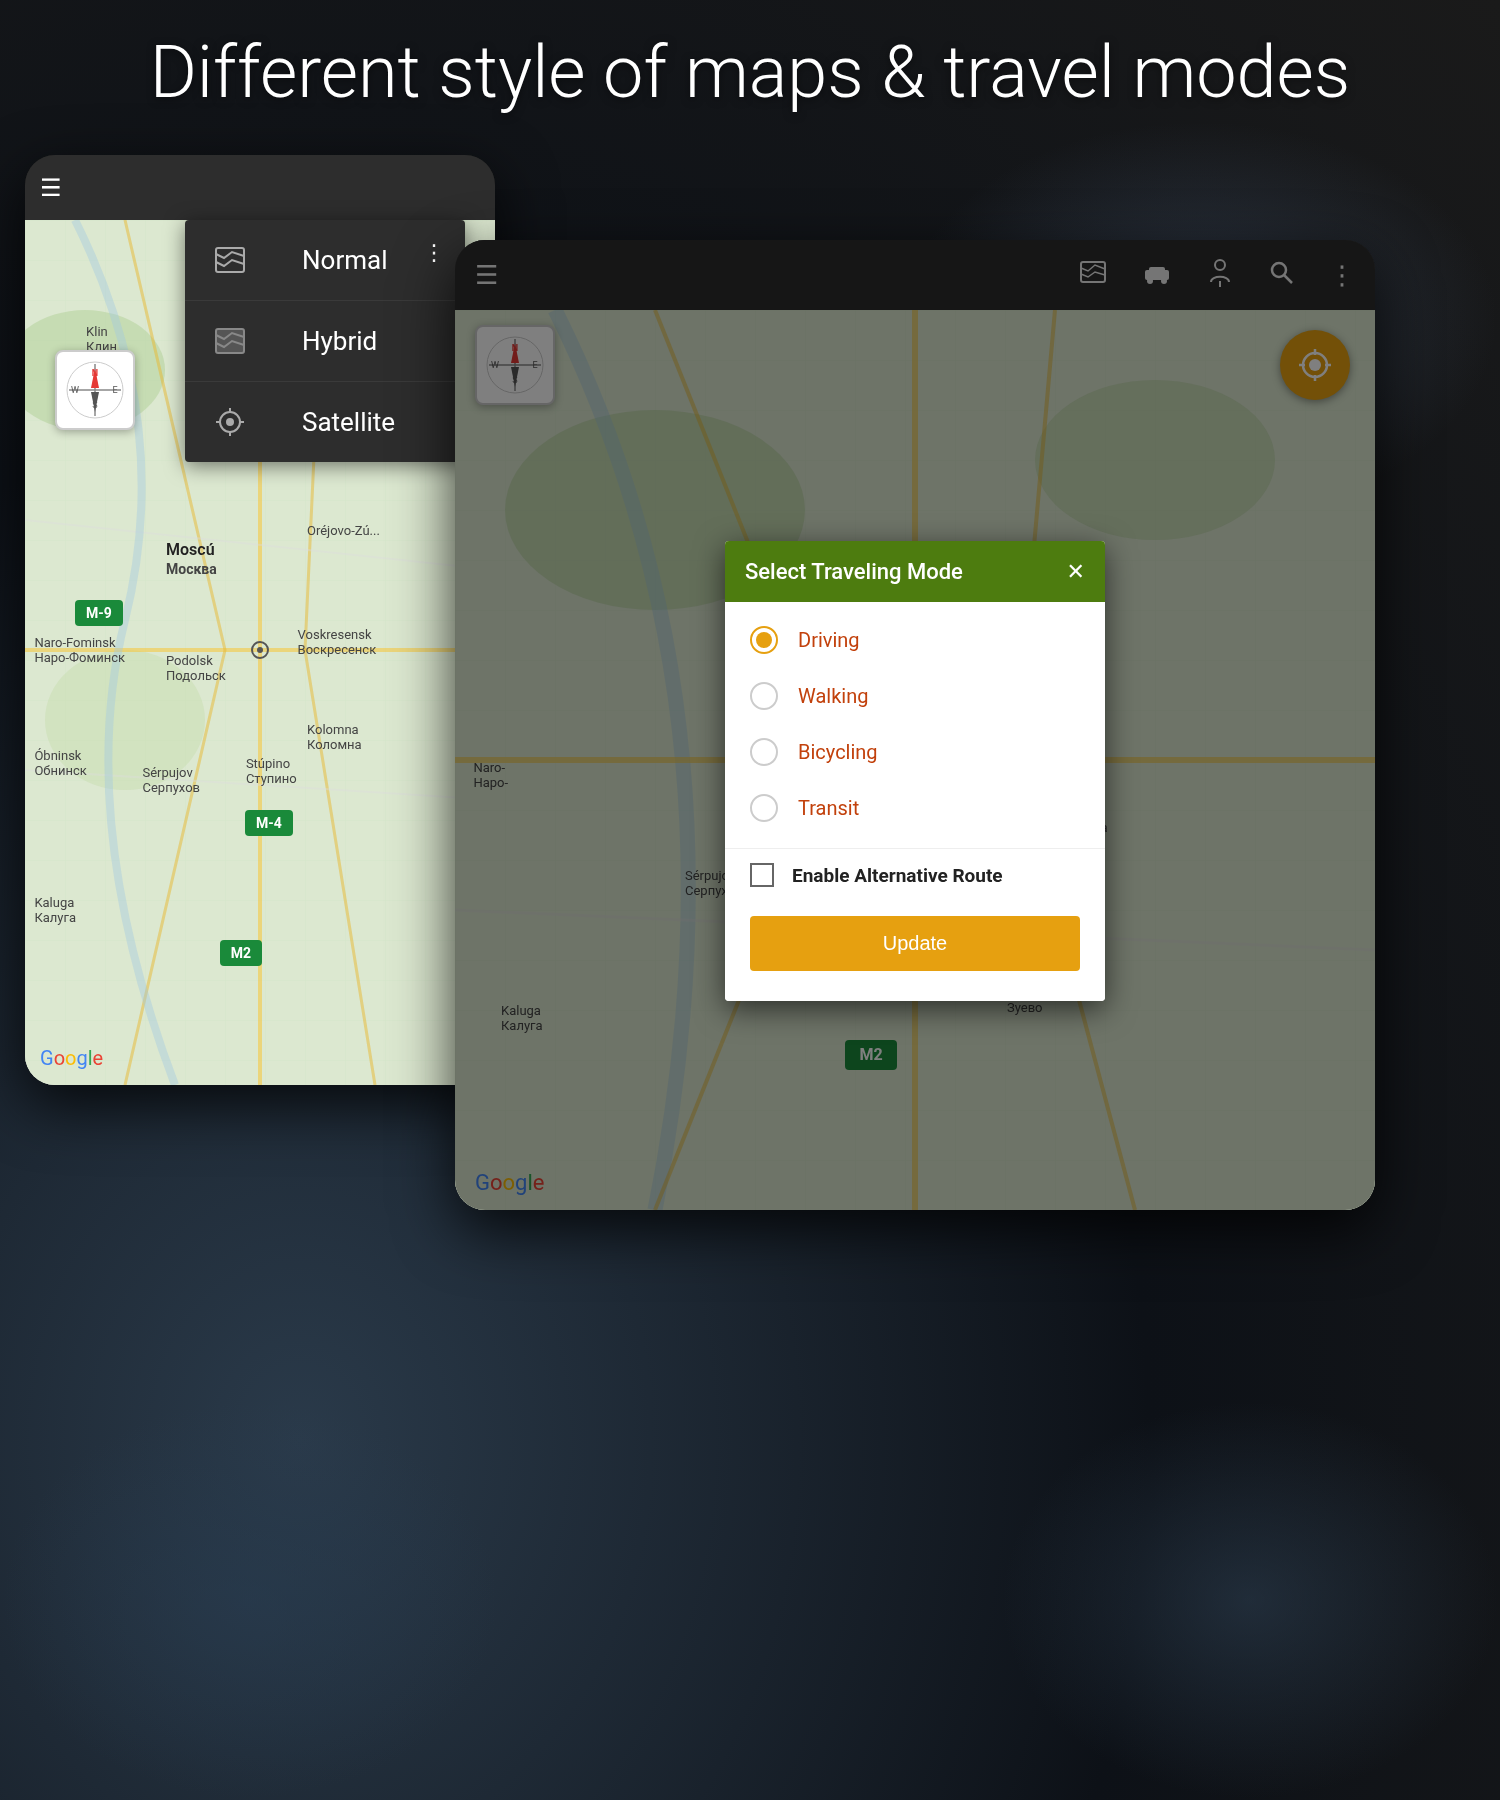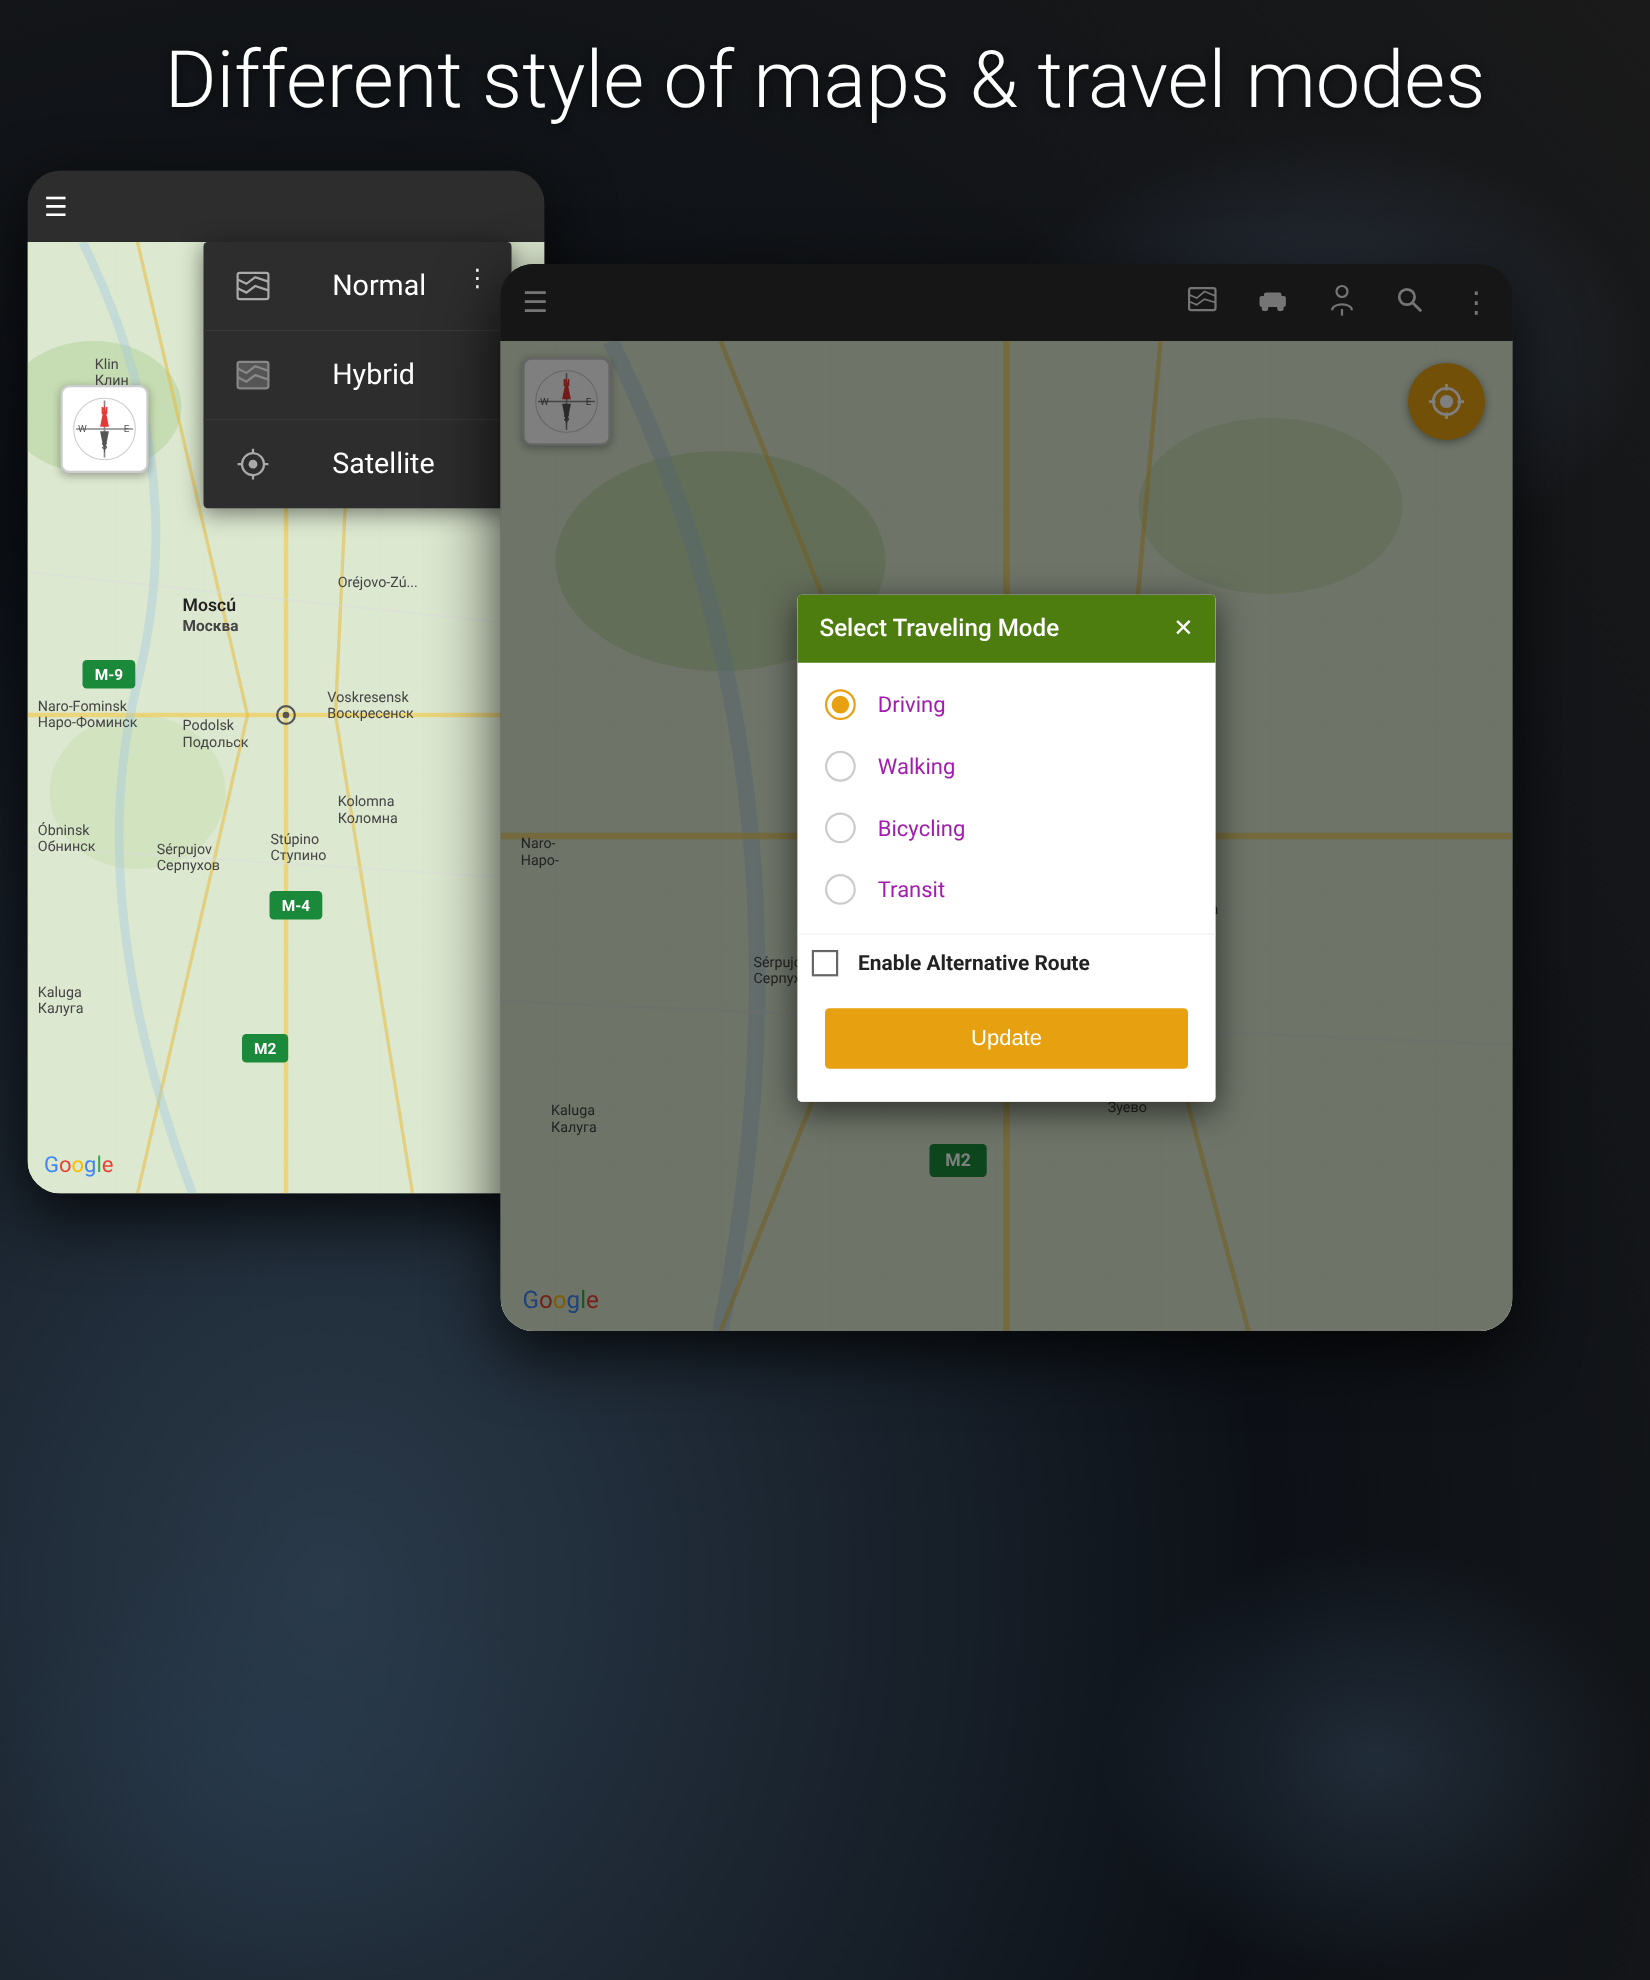--- a/index.html
+++ b/index.html
@@ -361,26 +361,27 @@
     .radio-circle.selected::after {
       content: '';
       width: 16px;
       height: 16px;
       border-radius: 50%;
       background: #e6a010;
     }
 
     .radio-label {
       font-size: 20px;
-      color: #a21caf;
+      color: #c2410c;
     }
 
     .checkbox-row {
       display: flex;
-      padding: 14px 13px;
+      align-items: center;
+      padding: 14px 25px;
       border-top: 1px solid #eee;
       margin-top: 12px;
     }
 
     .checkbox-box {
       width: 24px;
       height: 24px;
       border: 2px solid #666;
       margin-right: 18px;
       flex-shrink: 0;

